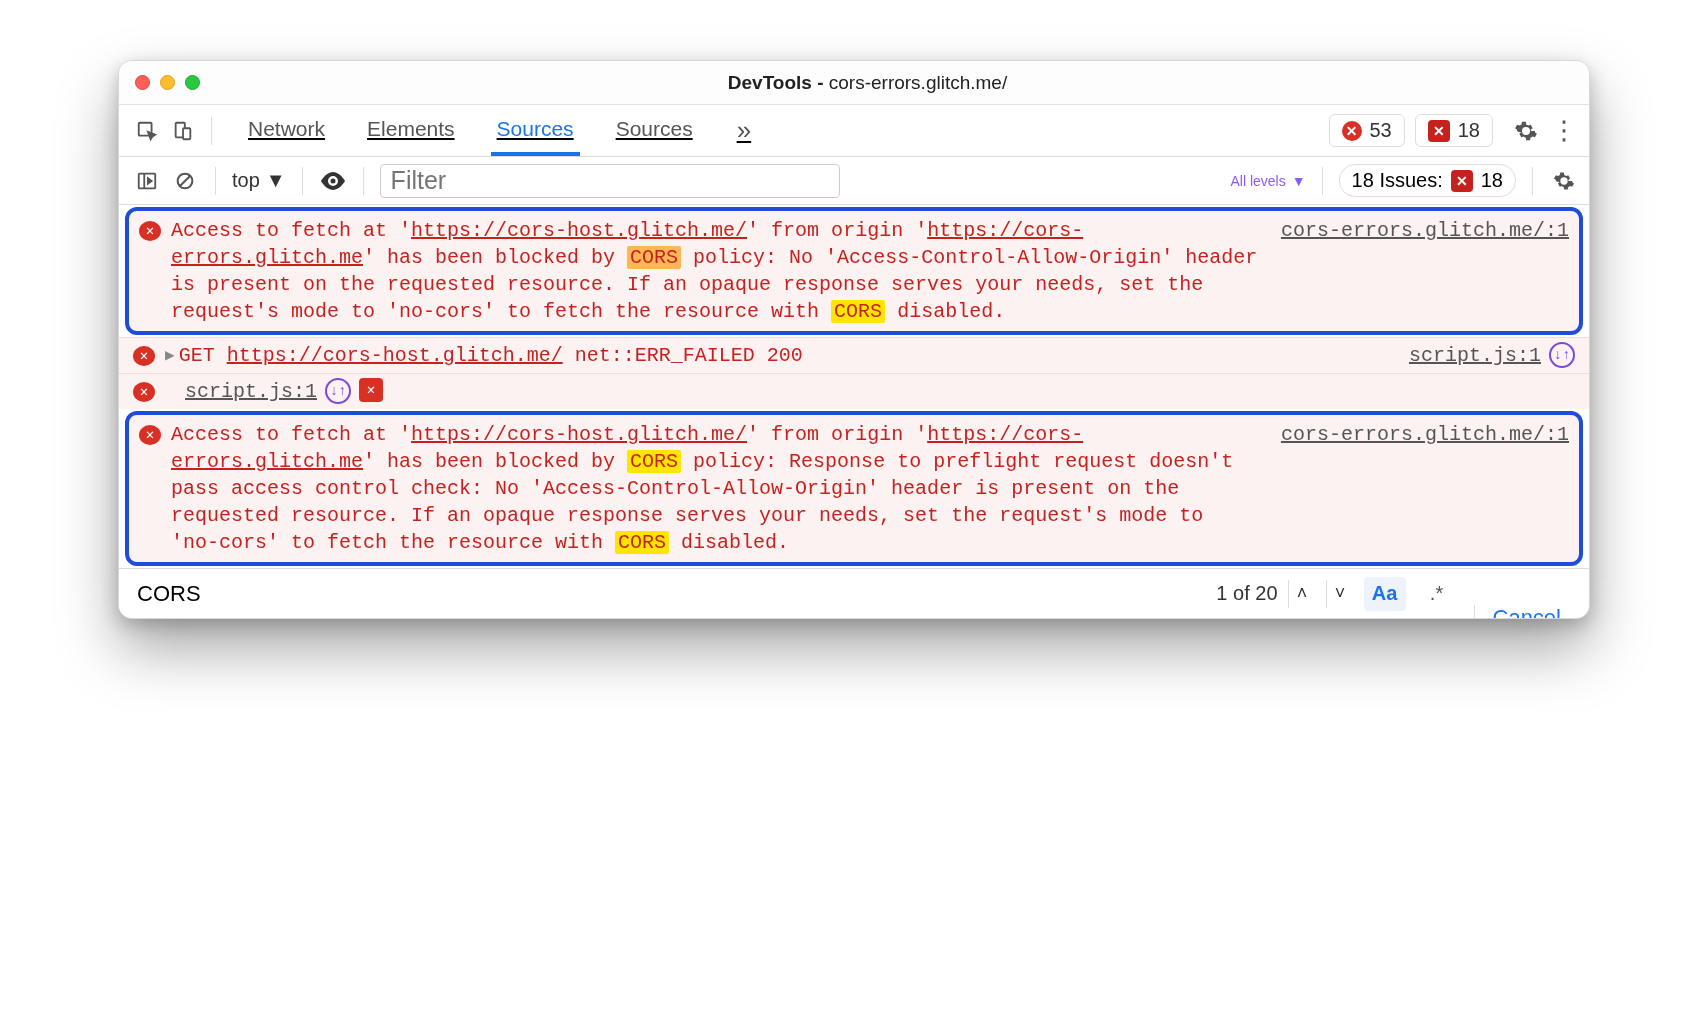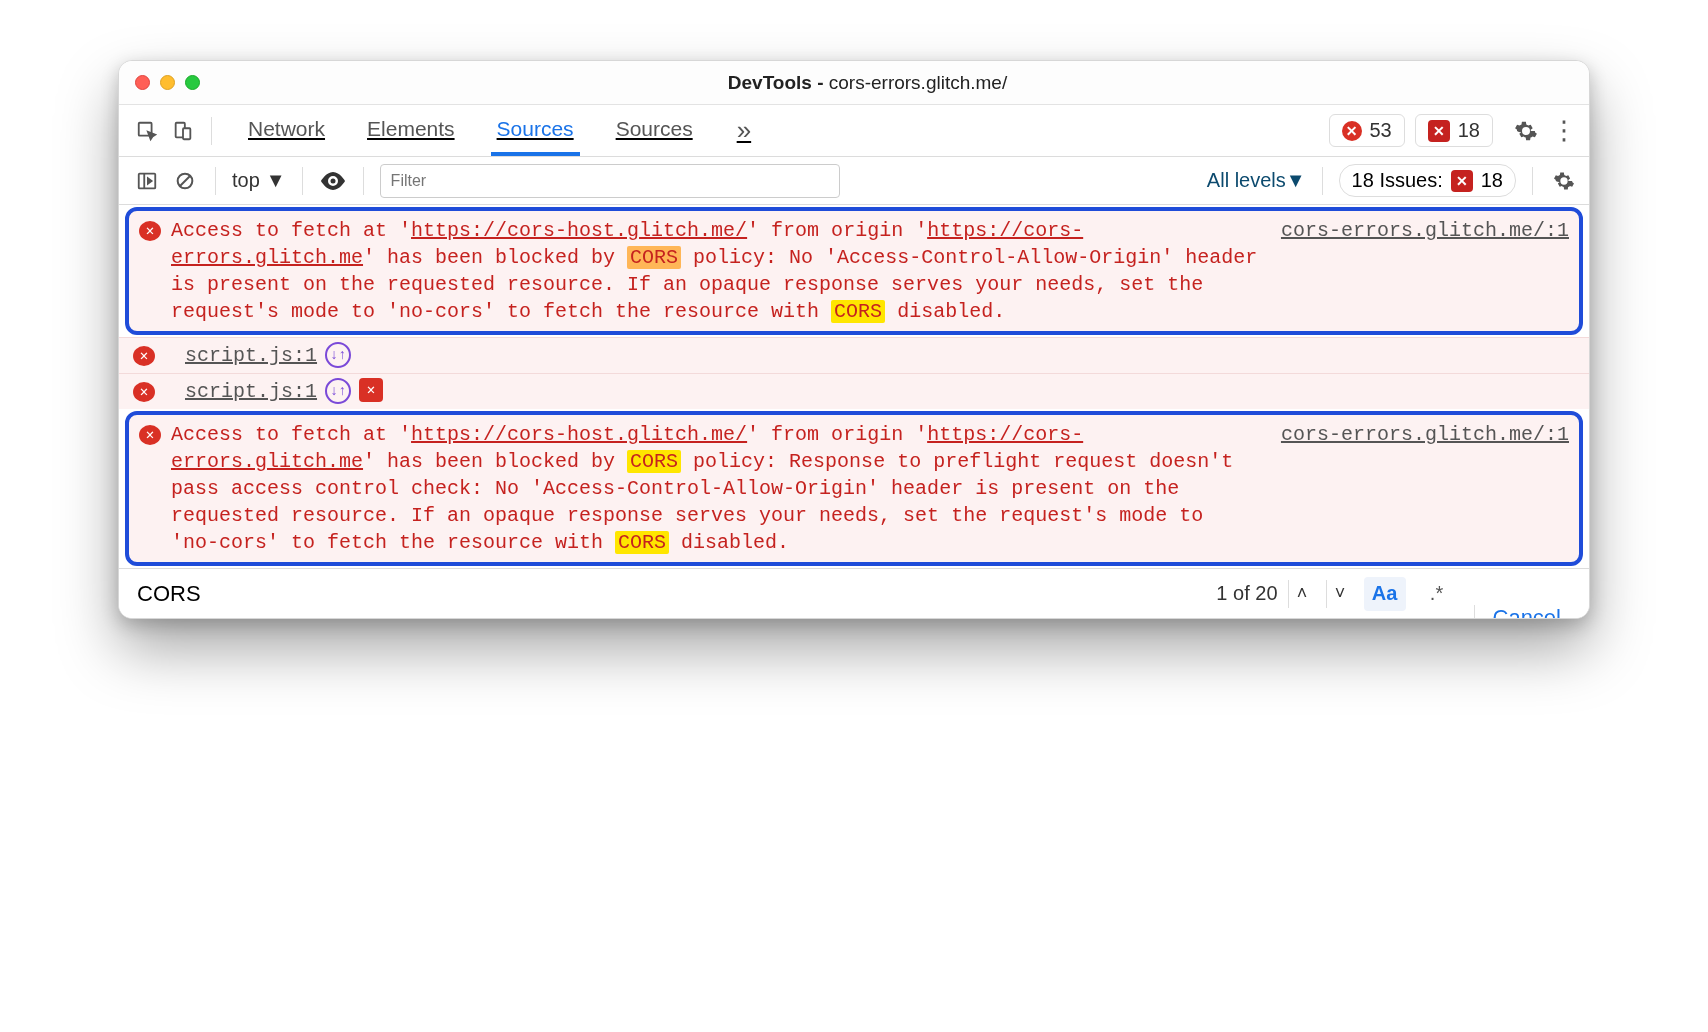--- a/index.html
+++ b/index.html
@@ -44,23 +44,23 @@
   .subbar {
     height: 48px; display:flex; align-items:center; padding: 0 10px 0 14px; gap: 10px;
     border-bottom: 1px solid #dcdcdc; background:#fff;justify-content:flex-end;
   }
   .sub-icon { width:28px; height:28px; display:flex; align-items:center; justify-content:center; color:#555; }
   .divider { width:1px; height:28px; background:#ddd; margin: 0 6px; }
   .ctx { font-size: 20px; color:#333; display:flex; align-items:center; gap:6px; }
   .eye { font-size: 22px; color:#333; }
   .filter-input {
     flex: 0 0 460px; height: 34px; border:1px solid #ccc; border-radius: 4px;
-    padding: 0 10px; font-size: 16px; background:#fff; color:#333;
-  }
-  .levels { font-size: 20px; color:#0c4a6e; display:flex; align-items:center; }
+    padding: 0 10px; font-size: 25px; background:#fff; color:#333;
+  }
+  .levels { font-size: 14px; color:#8b5cf6; display:flex; align-items:center; gap:6px; }
   .issues-pill { border:1px solid #ddd; border-radius:16px; padding:4px 12px; display:flex; align-items:center; gap:8px; font-size:20px; }
 
   
   .console-body { font-family: Menlo, Consolas, "Courier New", monospace; font-size: 20px; line-height: 1.35; }
   .row { display:flex; align-items:flex-start; padding: 4px 14px; border-top: 1px solid #f3dada; background:#fdf2f2; }
   .row.highlighted {
     border: 4px solid #1f4cd9; border-radius: 12px; margin: 2px 6px; padding: 6px 10px;
   }
   .err-dot { flex: 0 0 22px; margin-top: 4px; margin-right: 10px; width:20px; height:20px; border-radius:50%; background:#d93025; color:#fff; font-size:14px; font-weight:700; display:flex; align-items:center; justify-content:center; }
   .disclosure { color:#888; margin-right:4px; font-size: 16px; display:inline-block; transform: translateY(-1px); }
@@ -193,20 +193,21 @@
     <div class="console-body" id="console-body">
         <div class="row highlighted">
           <div class="err-dot">✕</div>
           <div class="msg" style="white-space: pre-wrap;"><span>Access to fetch at '</span><a class="u">https://cors-host.glitch.me/</a><span>' from origin '</span><a class="u">https://cors-errors.glitch.me</a><span>' has been blocked by </span><span class="mk mk-orange">CORS</span><span> policy: No 'Access-Control-Allow-Origin' header is present on the requested resource. If an opaque response serves your needs, set the request's mode to 'no-cors' to fetch the resource with </span><span class="mk mk-yellow">CORS</span><span> disabled.</span></div>
           <div class="side">
             <a class="src">cors-errors.glitch.me/:1</a>
           </div>
         </div>
         <div class="row">
           <div class="err-dot">✕</div>
+          <div class="msg" style="white-space: pre-wrap;"><span class="disclosure">▶</span><span>GET </span><a class="u">https://cors-host.glitch.me/</a><span> net::ERR_FAILED 200</span></div>
           <div class="side">
             <a class="src">script.js:1</a>
             <div class="navicon">↓↑</div>
           </div>
         </div>
         <div class="row">
           <div class="err-dot">✕</div>
           <div class="side">
             <a class="src">script.js:1</a>
             <div class="navicon">↓↑</div>

